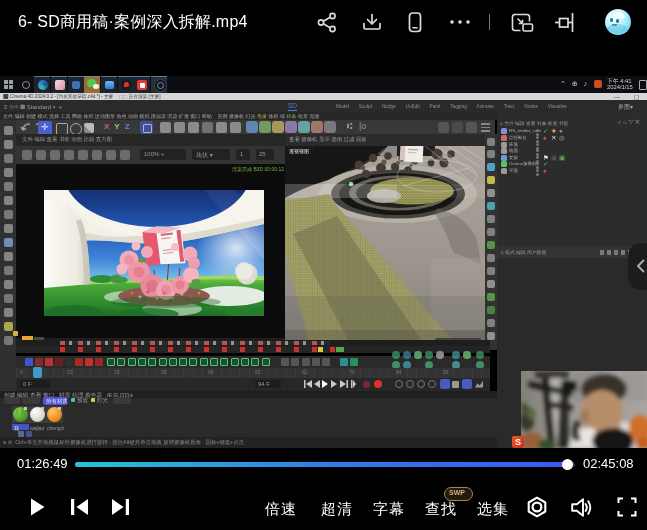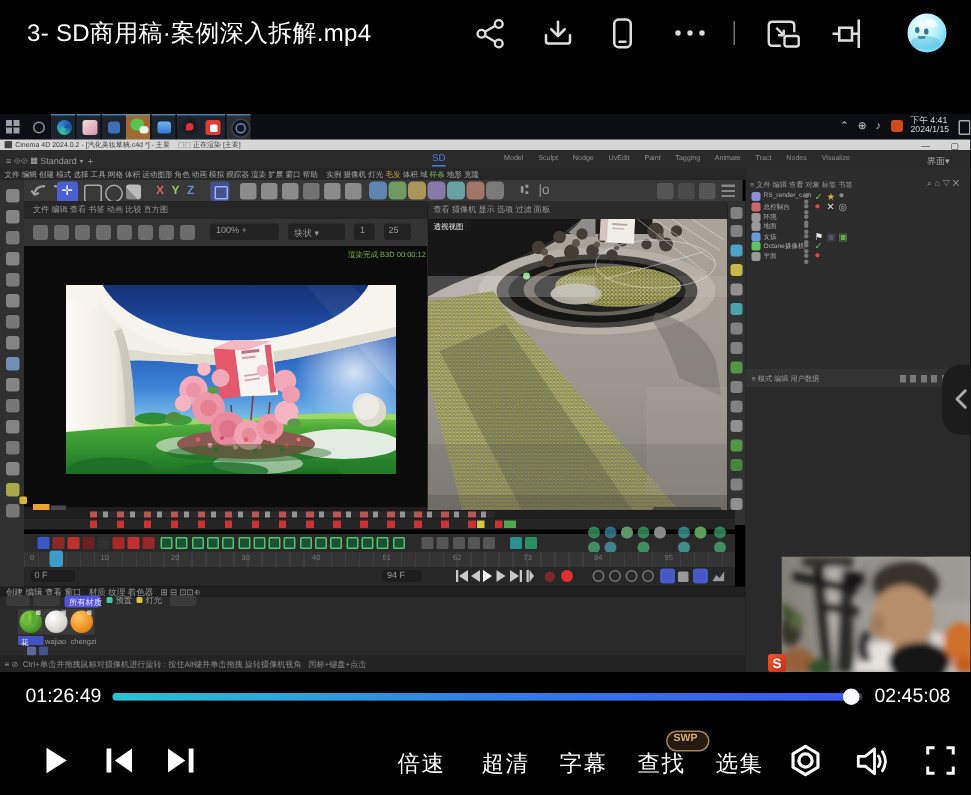--- a/index.html
+++ b/index.html
@@ -1,21 +1,21 @@
 <!DOCTYPE html>
 <html><head><meta charset="utf-8">
 <style>
 html,body{margin:0;padding:0;background:#000;}
 body{width:647px;height:530px;position:relative;overflow:hidden;font-family:"Liberation Sans",sans-serif;}
 .a{position:absolute;}
 .t{position:absolute;white-space:nowrap;}
 </style></head>
 <body>
 
-<div class="t" style="left:18px;top:12px;font-size:16px;letter-spacing:0.2px;color:#fff;">3- SD商用稿·案例深入拆解.mp4</div>
+<div class="t" style="left:18px;top:12px;font-size:16px;letter-spacing:0.2px;color:#fff;">6- SD商用稿·案例深入拆解.mp4</div>
 
 <svg class="a" style="left:317px;top:12px" width="20" height="21" viewBox="0 0 20 21">
  <g stroke="#ddd" stroke-width="1.6" fill="none">
   <circle cx="15.5" cy="4" r="2.6"></circle>
       <circle cx="15.5" cy="17" r="2.6"></circle>
       <circle cx="4" cy="10.5" r="2.6"></circle>
   <path d="M6.3 9.2 L13.2 5.2 M6.3 11.8 L13.2 15.8"></path>
  </g>
 </svg>
 

